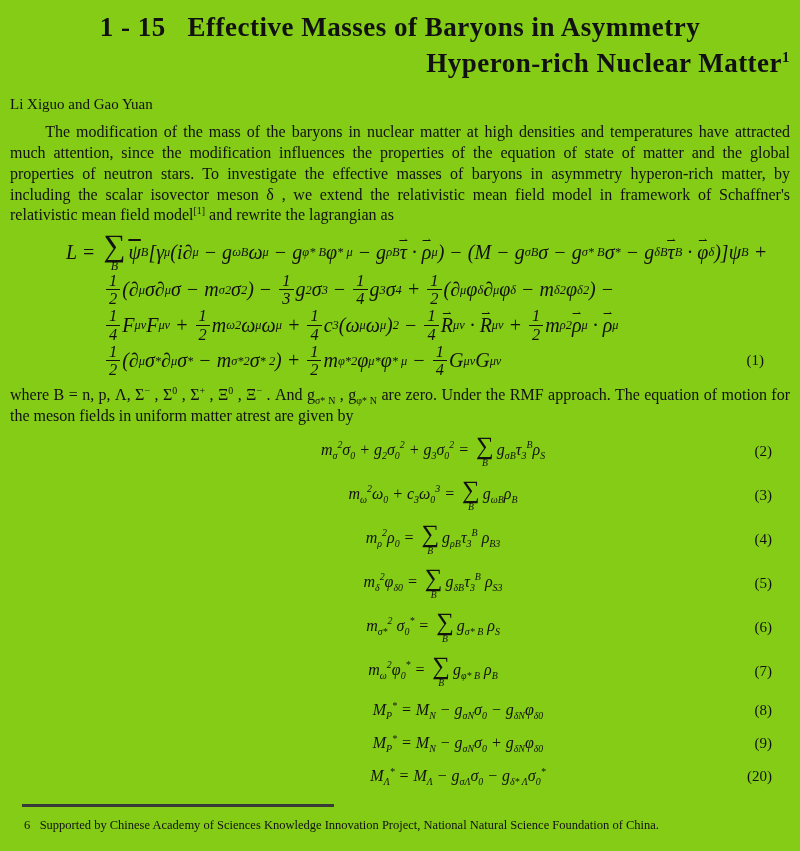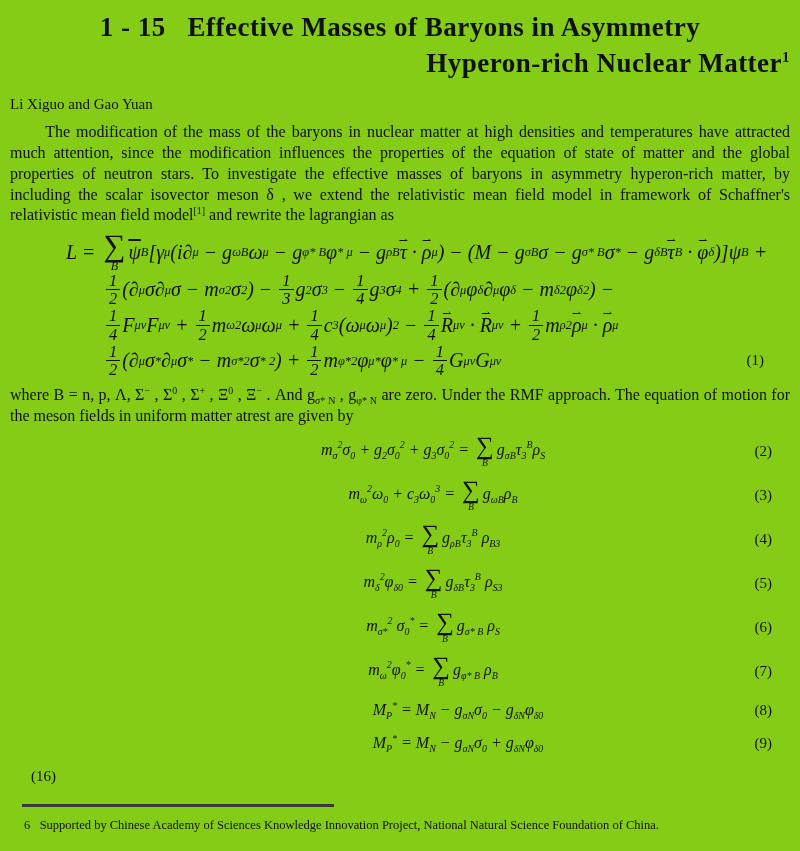--- a/index.html
+++ b/index.html
@@ -99,20 +99,21 @@
   <section>
     <div class="eqrow masseq">
       <div class="eqbody">M<sub>P</sub><sup>*</sup> = M<sub>N</sub> − g<sub>σN</sub>σ<sub>0</sub> − g<sub>δN</sub>φ<sub>δ0</sub></div>
       <div class="eqnum">(8)</div>
     </div>
     <div class="eqrow masseq">
       <div class="eqbody">M<sub>P</sub><sup>*</sup> = M<sub>N</sub> − g<sub>σN</sub>σ<sub>0</sub> + g<sub>δN</sub>φ<sub>δ0</sub></div>
       <div class="eqnum">(9)</div>
     </div>
     <div class="eqrow masseq">
-      <div class="eqnum">(16)</div>
+      <div class="eqbody">M<sub>Λ</sub><sup>*</sup> = M<sub>Λ</sub> − g<sub>σΛ</sub>σ<sub>0</sub> − g<sub>δ* Λ</sub>σ<sub>0</sub><sup>*</sup></div>
+      <div class="eqnum">(20)</div>
     </div>
   </section>
 
   <div class="footnote-rule"></div>
   <p class="footnote">6   Supported by Chinese Academy of Sciences Knowledge Innovation Project, National Natural Science Foundation of China.</p>
 
 </main>
 
 </body></html>

